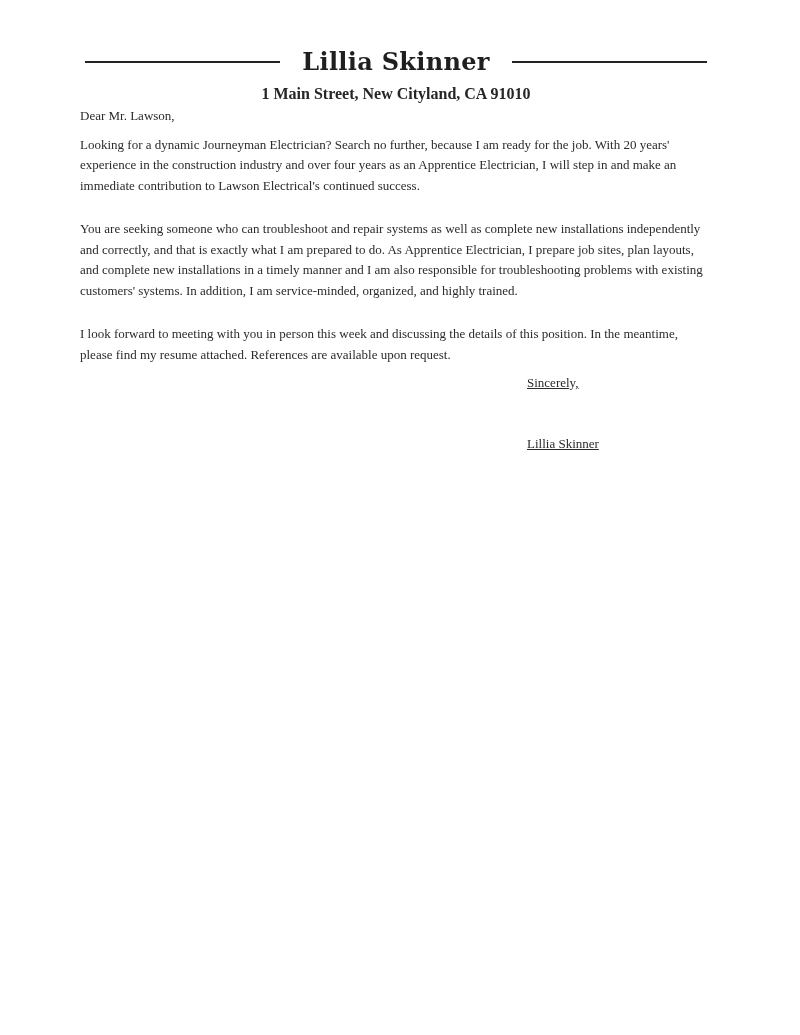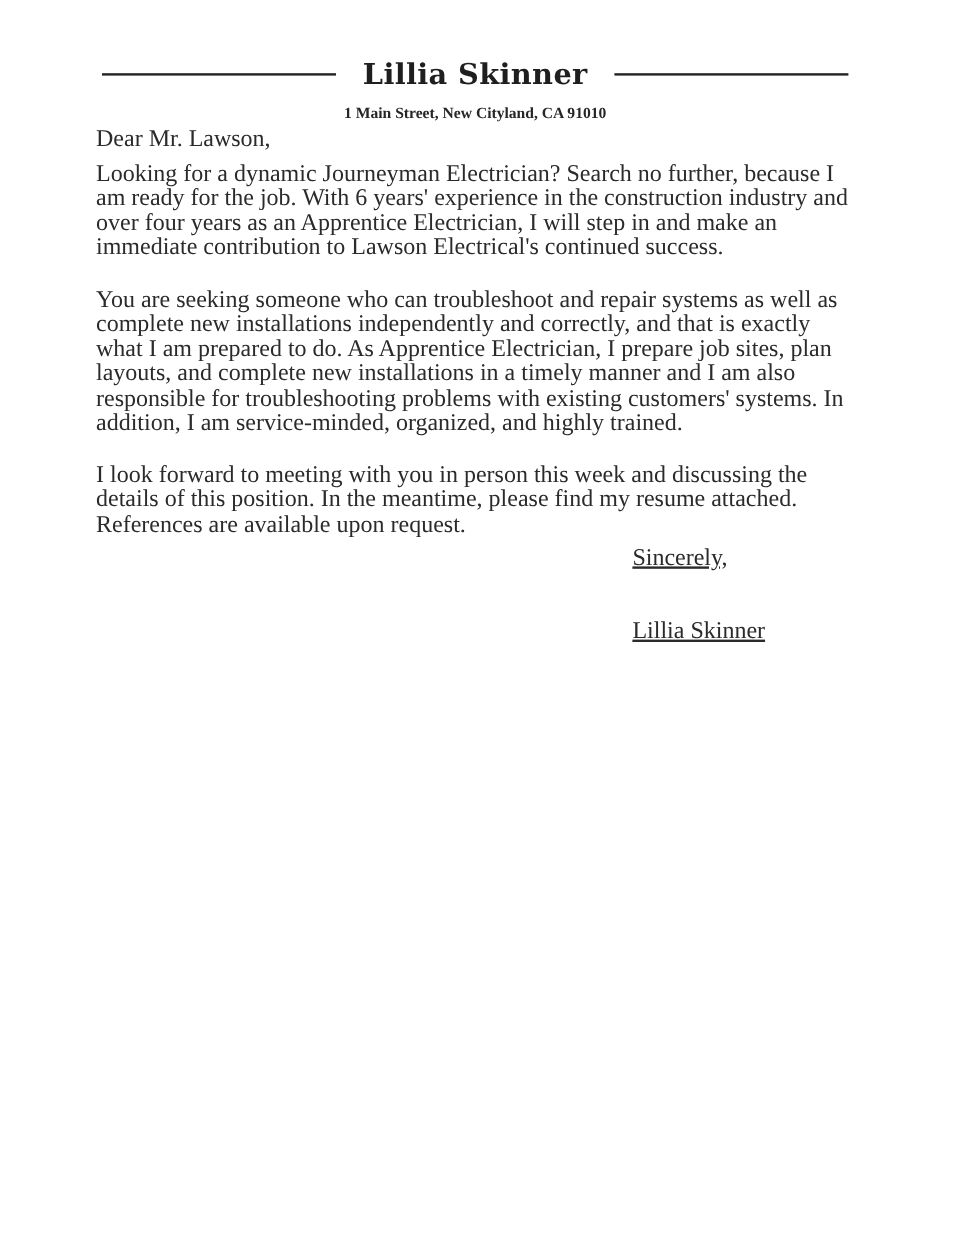--- a/index.html
+++ b/index.html
@@ -37,28 +37,28 @@
     font-weight: bold;
     font-size: 24px;
     line-height: 1;
     letter-spacing: 0.3px;
     color: #1f1f1f;
     white-space: nowrap;
   }
   .address-line, .contact-line {
     text-align: center;
     font-weight: bold;
-    font-size: 13px;
+    font-size: 16px;
     line-height: 21px;
     color: #262626;
   }
   .address-line { margin-top: 9px; }
   
   .letter-body {
-    font-size: 20px;
+    font-size: 13px;
     line-height: 20.5px;
     color: #2b2b2b;
   }
   .salutation { margin: 2px 0 8px; }
   p.para      { margin: 0 0 23px; }
   p.para-last { margin: 0 0 8px; }
   
   .closing { margin-left: 447px; text-decoration: underline; }
   .closing-phrase { margin: 0 0 40px; }
   .signature-name { margin: 0; }
@@ -73,21 +73,21 @@
       <span class="rule"></span>
       <h1 class="letter-name">Lillia Skinner</h1>
       <span class="rule"></span>
     </div>
     <div class="address-line">1 Main Street, New Cityland, CA 91010</div>
   </header>
 
   <main class="letter-body">
     <p class="salutation">Dear Mr. Lawson,</p>
 
-    <p class="para">Looking for a dynamic Journeyman Electrician? Search no further, because I am ready for the job. With 6 years' experience in the construction industry and over four years as an Apprentice Electrician, I will step in and make an immediate contribution to Lawson Electrical's continued success.</p>
+    <p class="para">Looking for a dynamic Journeyman Electrician? Search no further, because I am ready for the job. With 20 years' experience in the construction industry and over four years as an Apprentice Electrician, I will step in and make an immediate contribution to Lawson Electrical's continued success.</p>
 
     <p class="para">You are seeking someone who can troubleshoot and repair systems as well as complete new installations independently and correctly, and that is exactly what I am prepared to do. As Apprentice Electrician, I prepare job sites, plan layouts, and complete new installations in a timely manner and I am also responsible for troubleshooting problems with existing customers' systems. In addition, I am service-minded, organized, and highly trained.</p>
 
     <p class="para-last">I look forward to meeting with you in person this week and discussing the details of this position. In the meantime, please find my resume attached. References are available upon request.</p>
 
     <div class="closing">
       <p class="closing-phrase">Sincerely,</p>
       <p class="signature-name">Lillia Skinner</p>
     </div>
   </main>

